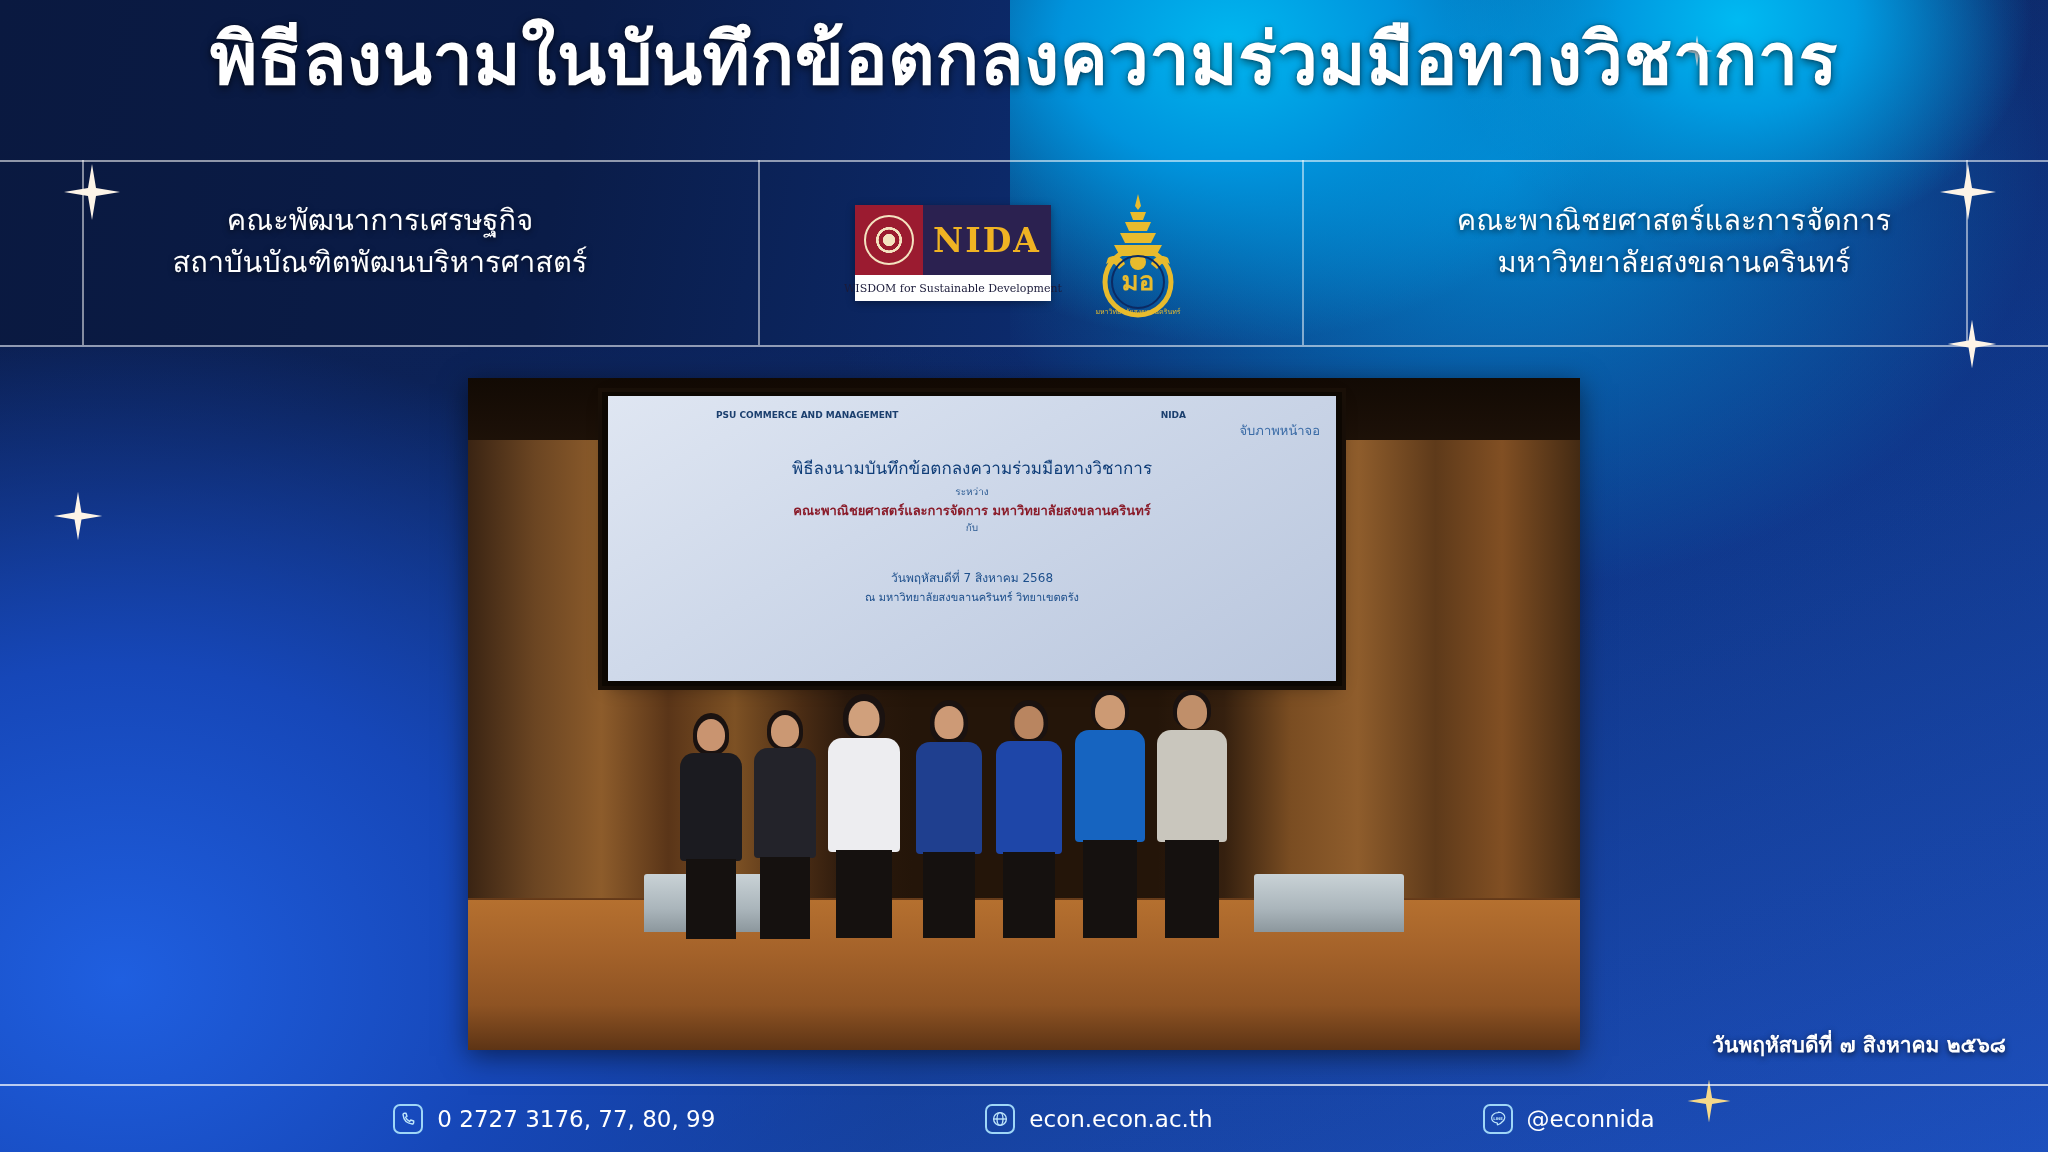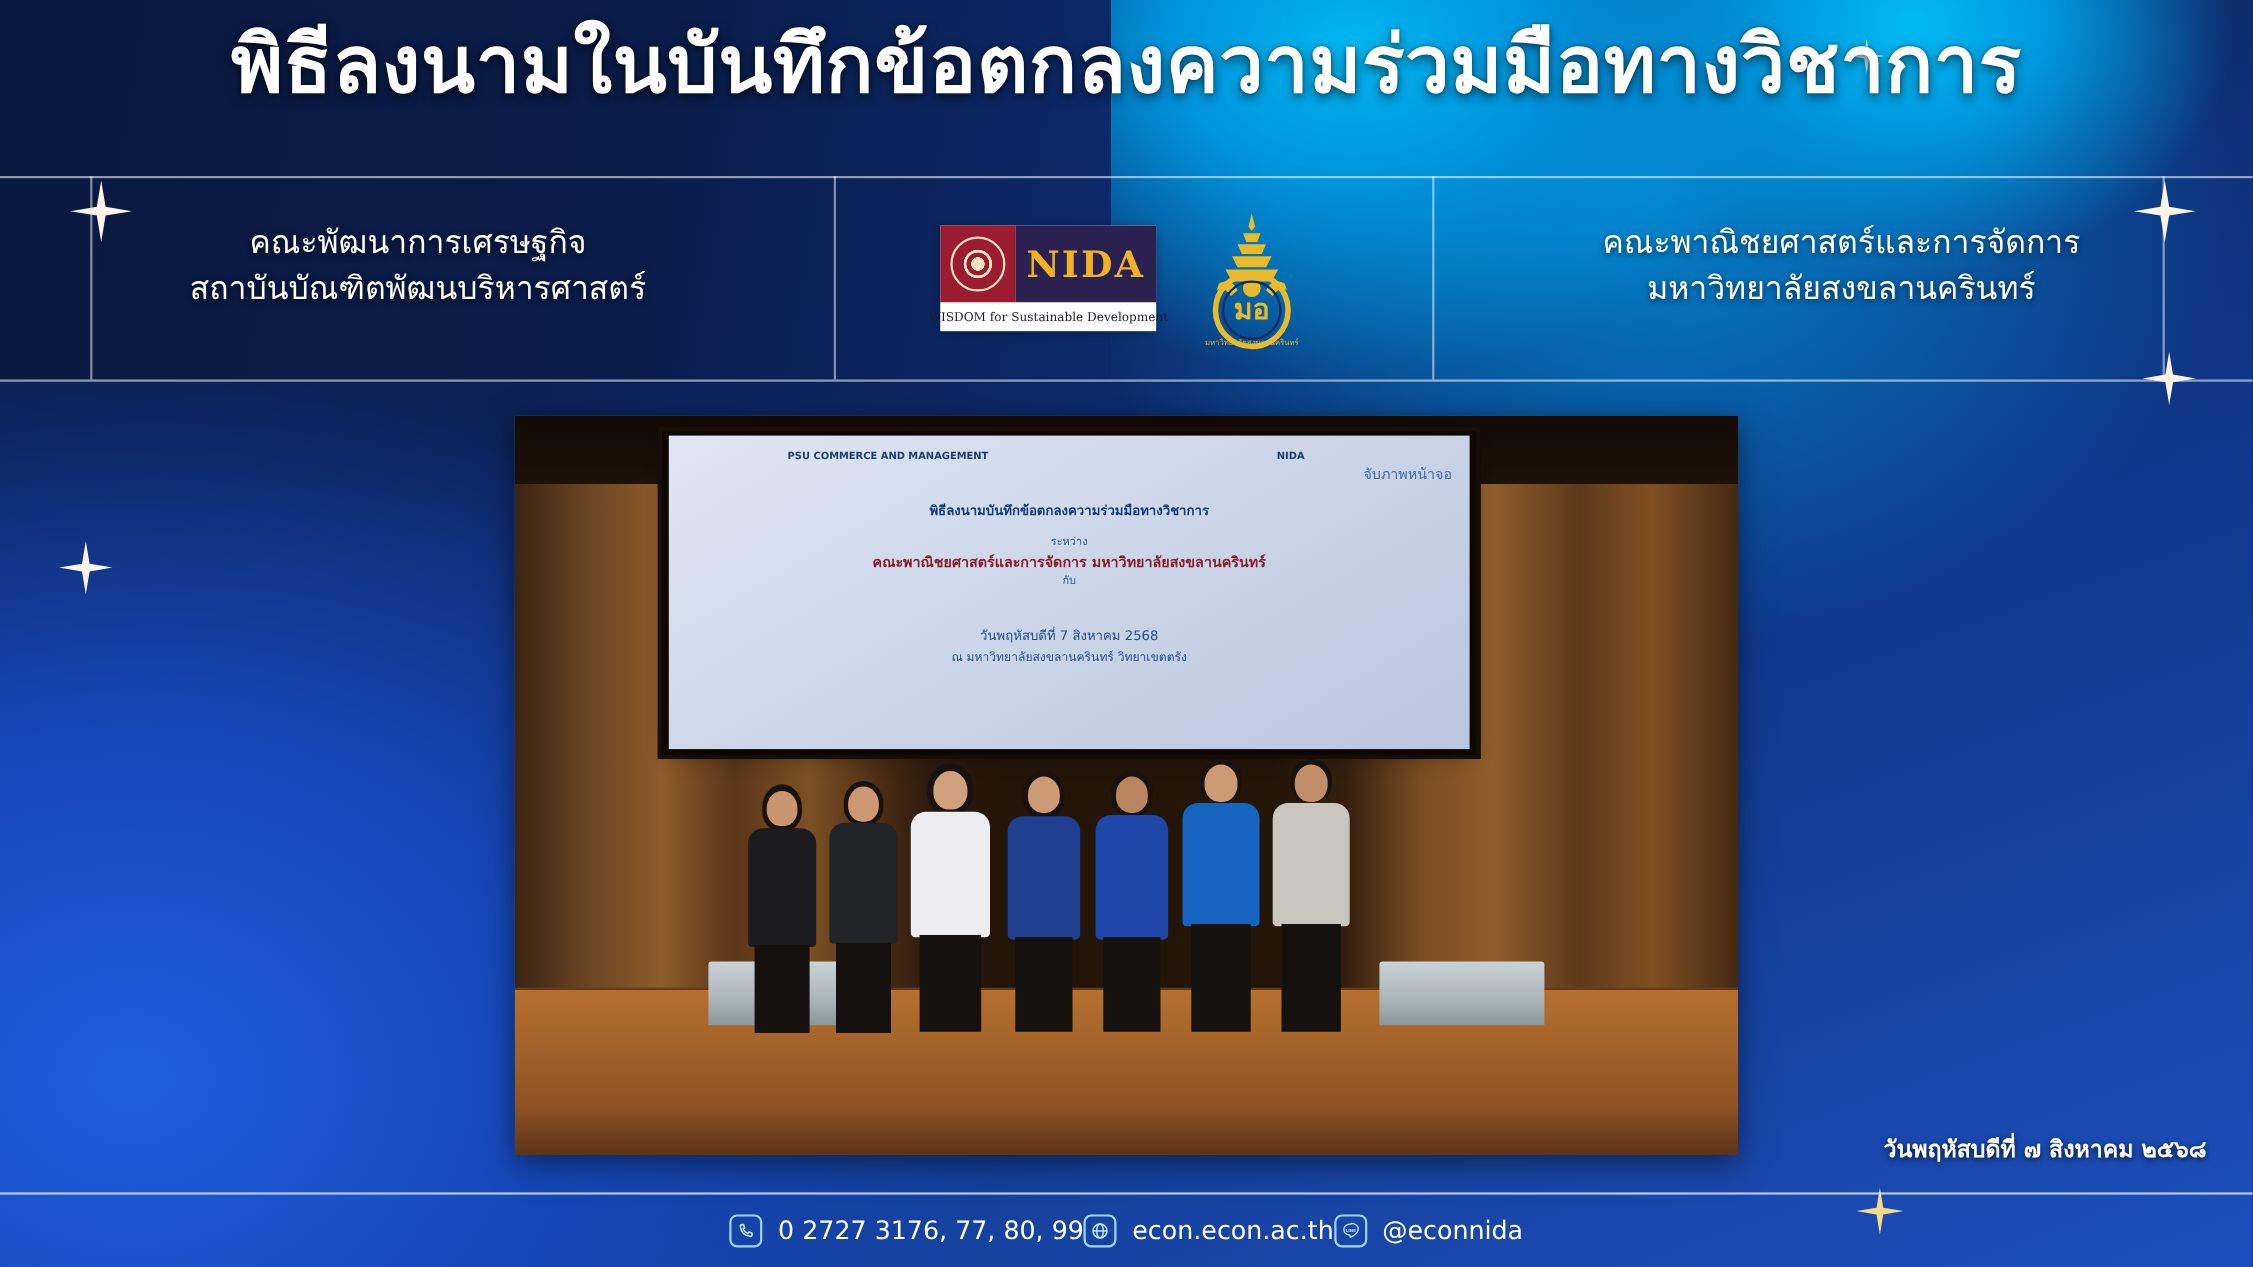--- a/index.html
+++ b/index.html
@@ -114,21 +114,21 @@
     position:absolute; left:140px; top:18px; width:728px; height:285px;
     background:linear-gradient(150deg,#dfe6f2 0%,#cfd9ea 40%,#b9c6dd 100%);
     box-shadow:0 4px 18px rgba(0,0,0,0.45);
     overflow:hidden;
   }
   #screenFrame {
     position:absolute; left:130px; top:10px; width:748px; height:302px;
     border:4px solid #1a1008; background:#0f0903;
   }
   .slideline { position:absolute; width:100%; text-align:center; color:#1b3f6e; white-space:nowrap; }
-  #slideHead { top:58px; font-size:12px; font-weight:bold; color:#0f3d78; }
+  #slideHead { top:58px; font-size:17px; font-weight:normal; color:#0f3d78; }
   #slideBetween { top:88px; font-size:10px; color:#2b5a92; }
   #slideOrg1 { top:104px; font-size:13px; font-weight:bold; color:#8a1c2a; }
   #slideWith { top:124px; font-size:10px; color:#2b5a92; }
   #slideOrg2 { top:140px; font-size:13px; font-weight:bold; color:#8a1c2a; }
   #slideDate { top:172px; font-size:12px; color:#1d4f8c; }
   #slideVenue { top:192px; font-size:11px; color:#1d4f8c; }
   #slideLogoL { position:absolute; left:108px; top:14px; font-size:9px; color:#1b3f6e; font-weight:bold; line-height:1.2; }
   #slideLogoR { position:absolute; right:150px; top:14px; font-size:9px; color:#1b3f6e; font-weight:bold; }
   #slideTag { position:absolute; right:16px; top:24px; font-size:13px; color:#3a6ba6; }
 
@@ -159,21 +159,21 @@
     position:absolute; right:42px; top:1028px;
     font-size:21px; font-weight:bold; color:#ffffff;
     text-shadow:0 2px 6px rgba(0,0,0,0.7);
     white-space:nowrap;
   }
 
   
   #footerLine { position:absolute; left:0; top:1084px; width:2048px; height:2px; background:rgba(255,255,255,0.7); }
   #footer {
     position:absolute; left:0; top:1086px; width:2048px; height:66px;
-    display:flex; align-items:center; justify-content:center; 
+    display:flex; align-items:center; justify-content:center; gap:270px;
   }
   .fitem { display:flex; align-items:center; gap:14px; }
   .fitem .txt { font-size:23px; color:#ffffff; white-space:nowrap; }
   .ficon {
     width:30px; height:30px; border:2px solid #9fd6f7; border-radius:7px;
     display:flex; align-items:center; justify-content:center;
     color:#bfe6fb;
   }
 </style>
 </head>

